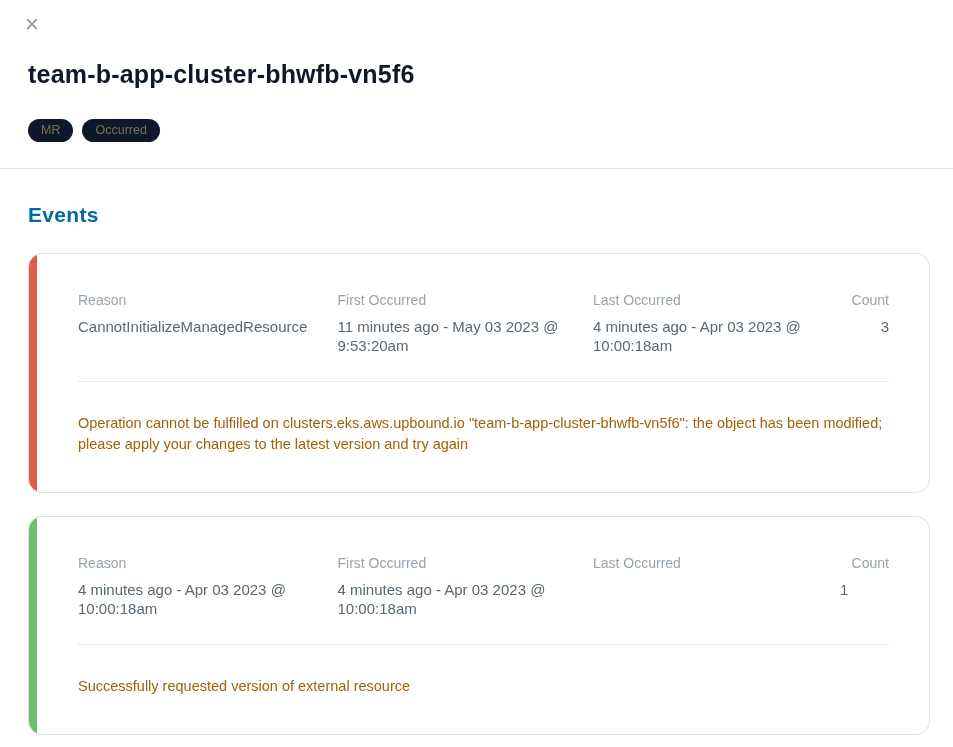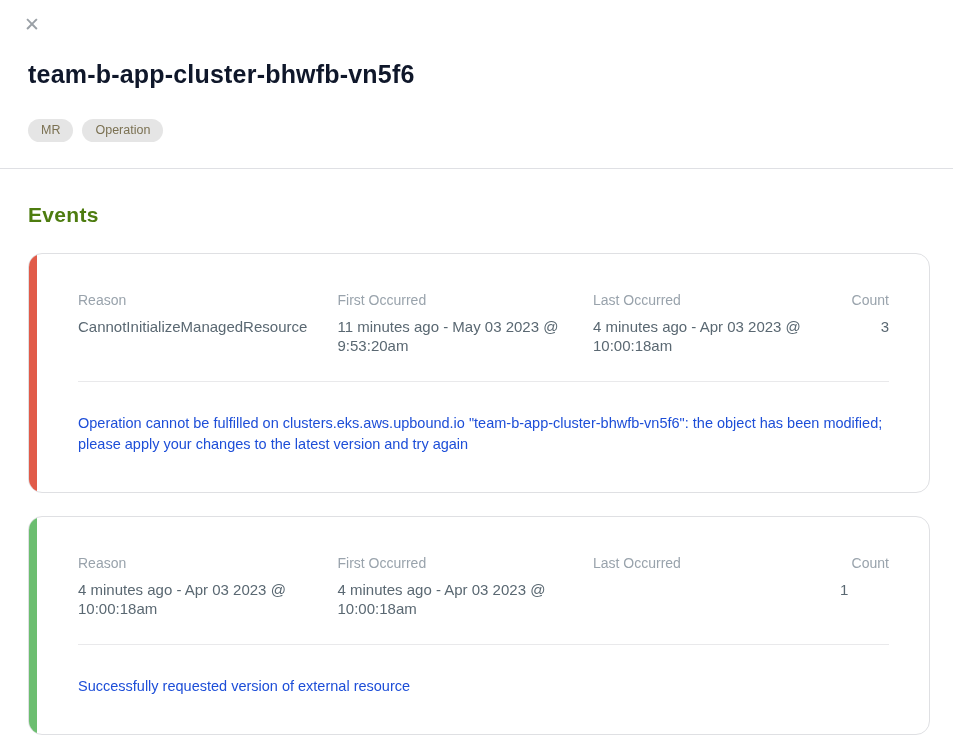--- a/index.html
+++ b/index.html
@@ -11,57 +11,57 @@
     margin:14px 0 0 22px; width:20px; height:20px; border:none; background:none;
     color:#9aa0a6; font-size:19px; line-height:20px; cursor:pointer;
     font-family:"DejaVu Sans",sans-serif; padding:0;
   }
   h1.page-title {
     margin:24px 28px 0 28px; font-size:25px; line-height:30px; font-weight:bold;
     color:#0f172a; letter-spacing:0.2px;
   }
   .badges { margin:30px 0 0 28px; display:flex; gap:9px; }
   .badge {
-    display:inline-block; background:#e5e5e5; color:#7b7152;
+    display:inline-block; background:#0f172a; color:#7b7152;
     font-size:12.5px; line-height:15px; padding:4px 13px; border-radius:12px;
   }
   hr.top-divider { margin-top:26px; border:none; border-top:1px solid #dfe0e4; }
 
   h2.events-heading {
     margin:34px 0 0 28px; font-size:21px; line-height:24px; font-weight:bold;
-    color:#4d7c0f; letter-spacing:0.3px;
+    color:#0369a1; letter-spacing:0.3px;
   }
 
   
   .events-list { margin-top:26px; }
   .event-card {
     position:relative; margin:0 23px 23px 28px;
     border:1px solid #dfe0e3; border-radius:14px; overflow:hidden; background:#fff;
   }
   .status-bar { position:absolute; left:0; top:0; bottom:0; width:8px; }
   .card-body { margin-left:8px; padding:37px 40px 37px 41px; }
 
   .event-table { display:grid; grid-template-columns:32% 31.5% 31.5% 5%; }
   .col-label { font-size:14px; line-height:18px; color:#99a3ac; padding:0 16px 8px 0; }
   .col-value { font-size:15px; line-height:19px; color:#5a6872; padding-right:16px; }
   .count-col { text-align:right; padding-right:0; }
 
   hr.card-divider { border:none; border-top:1px solid #e9e9eb; margin:26px 0 31px; }
 
-  .event-message { font-size:14.5px; line-height:21px; color:#1d4ed8; }
+  .event-message { font-size:14.5px; line-height:21px; color:#a16207; }
 </style>
 </head>
 <body>
 
 <header>
   <button class="close-btn" aria-label="Close">✕</button>
   <h1 class="page-title">team-b-app-cluster-bhwfb-vn5f6</h1>
   <div class="badges">
     <span class="badge">MR</span>
-    <span class="badge">Operation</span>
+    <span class="badge">Occurred</span>
   </div>
 </header>
 
 <hr class="top-divider">
 
 <main>
   <h2 class="events-heading">Events</h2>
 
   <div class="events-list">
 

